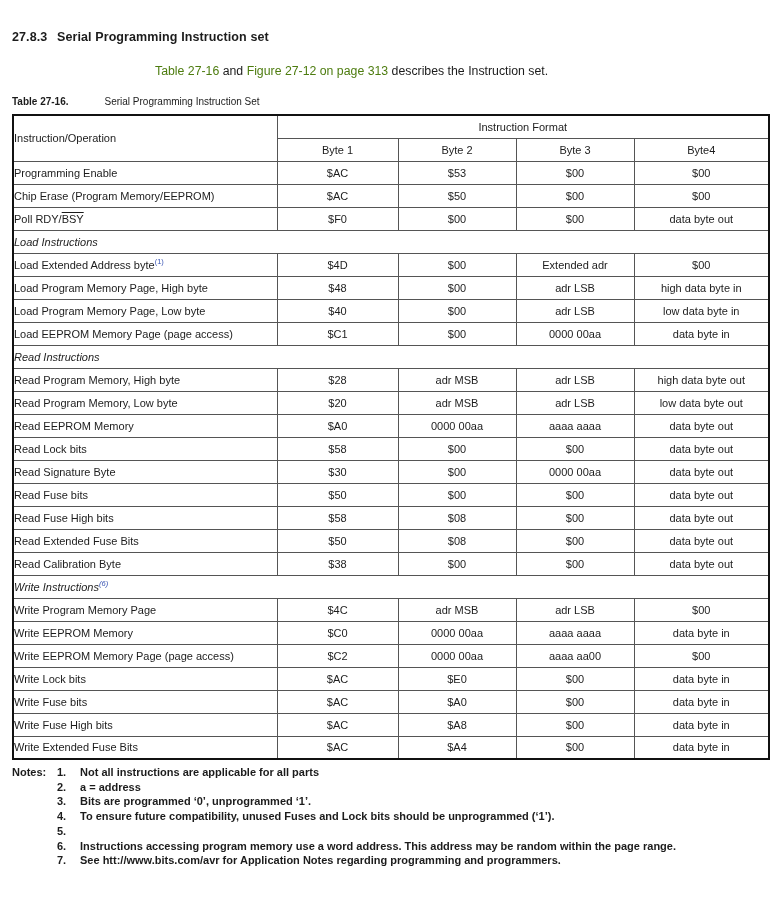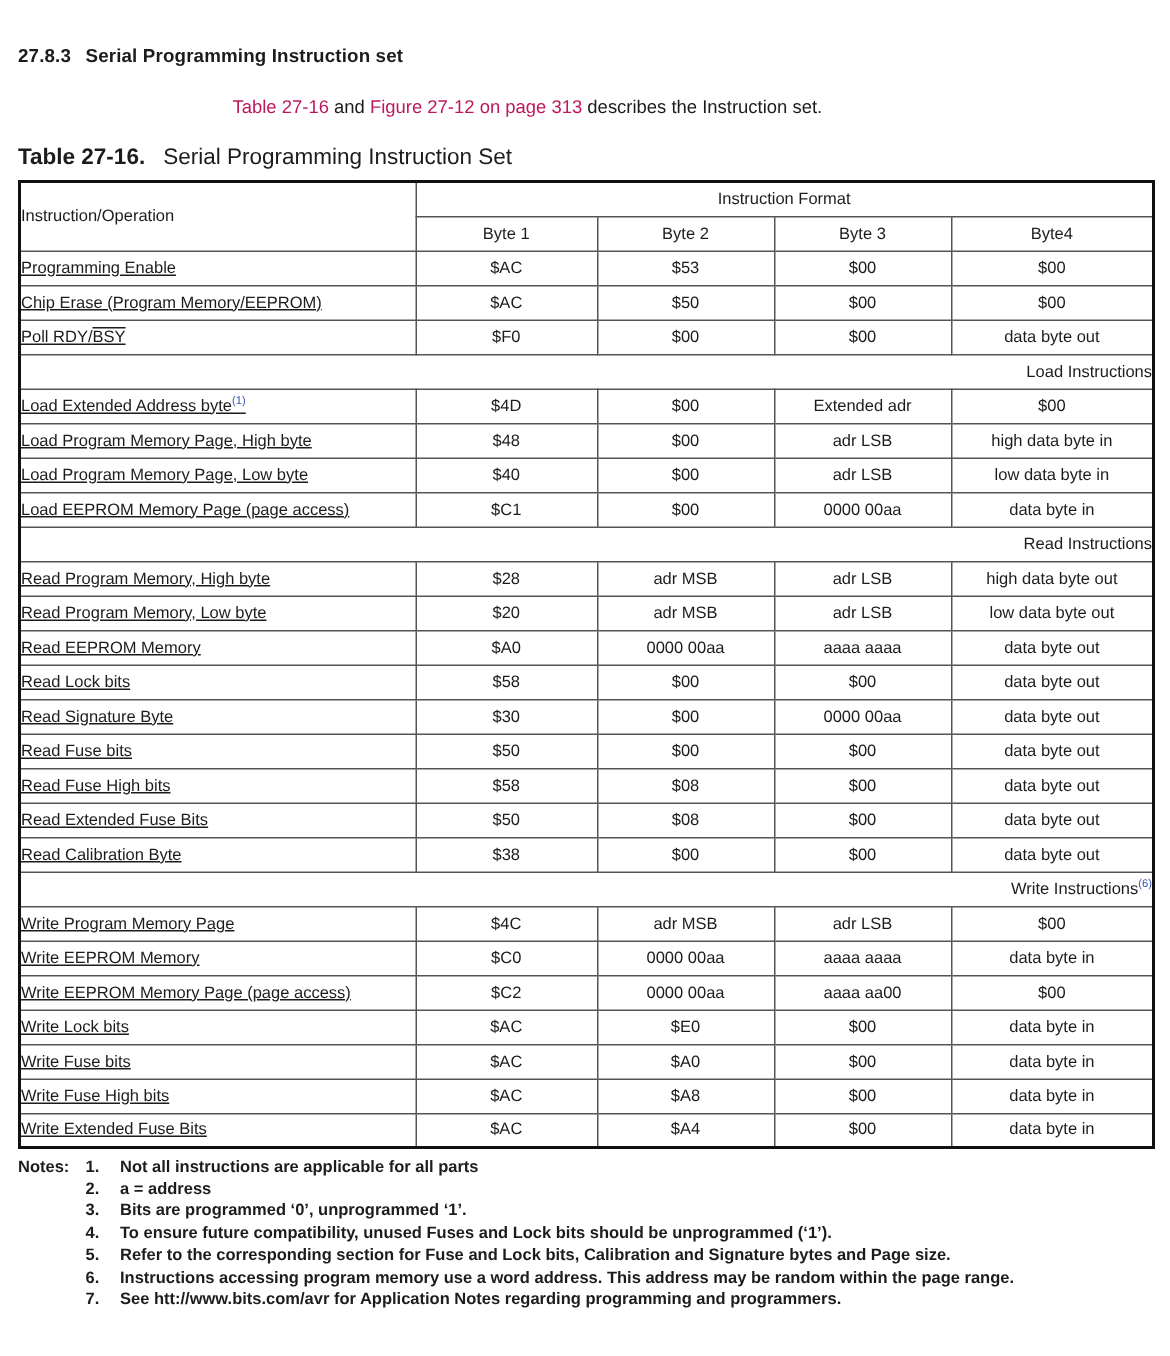--- a/index.html
+++ b/index.html
@@ -12,24 +12,24 @@
     overflow: hidden;
   }
   .page { padding: 30px 12px 0 12px; }
 
   
   .heading { display: flex; align-items: baseline; font-weight: bold; font-size: 12.5px; letter-spacing: 0.1px; }
   .heading .num { width: 45px; }
 
   
   .intro { margin: 20px 0 0 143px; font-size: 12.3px; }
-  .intro a { color: #be185d; text-decoration: none; cursor: pointer; }
-
-  
-  .caption { margin: 18px 0 7px 0; font-size: 15px; display: flex; }
+  .intro a { color: #4d7c0f; text-decoration: none; cursor: pointer; }
+
+  
+  .caption { margin: 18px 0 7px 0; font-size: 10px; display: flex; gap: 24px; }
   .caption .cap-label { font-weight: bold; margin-right: 12px; }
 
   
   table.inst {
     width: 756px;
     border-collapse: collapse;
     table-layout: fixed;
     font-size: 11px;
     border: 2px solid #111111;
   }
@@ -40,23 +40,23 @@
     font-weight: normal;
     vertical-align: middle;
   }
   th.op-head {
     text-align: left; padding: 0 0 5px 8px;
     font-weight: bold; vertical-align: bottom;
     border-bottom: 2px solid #111111;
   }
   th.group-head { text-align: center; font-weight: bold; height: 22px; }
   th.byte-head { text-align: center; font-weight: bold; border-bottom: 2px solid #111111; }
-  td.op-cell { text-align: left; padding-left: 8px; text-decoration: underline; }
+  td.op-cell { text-align: left; padding-left: 8px; }
   td.byte-cell { text-align: center; }
-  td.section-cell { text-align: right; padding-left: 8px; font-weight: bold; }
+  td.section-cell { text-align: left; padding-left: 8px; font-weight: bold; font-style: italic; }
   sup.ref { color: #3a55b4; font-size: 7.5px; line-height: 0; cursor: pointer; }
   .overline { text-decoration: overline; }
 
   
   .notes { display: flex; margin: 5px 0 0 0; font-size: 11px; line-height: 14.7px; font-weight: bold; }
   .notes .notes-label { width: 45px; flex: none; }
   .notes .note-list { flex: 1; }
   .note-item { display: flex; }
   .note-item .note-num { width: 23px; flex: none; }
 
@@ -288,21 +288,20 @@
         <div class="note-item">
           <span class="note-num">3.</span>
           <span>Bits are programmed ‘0’, unprogrammed ‘1’.</span>
         </div>
         <div class="note-item">
           <span class="note-num">4.</span>
           <span>To ensure future compatibility, unused Fuses and Lock bits should be unprogrammed (‘1’).</span>
         </div>
         <div class="note-item">
           <span class="note-num">5.</span>
-          <span>Refer to the corresponding section for Fuse and Lock bits, Calibration and Signature bytes and Page size.</span>
         </div>
         <div class="note-item">
           <span class="note-num">6.</span>
           <span>Instructions accessing program memory use a word address. This address may be random within the page range.</span>
         </div>
         <div class="note-item">
           <span class="note-num">7.</span>
           <span>See htt://www.bits.com/avr for Application Notes regarding programming and programmers.</span>
         </div>
       </div>

